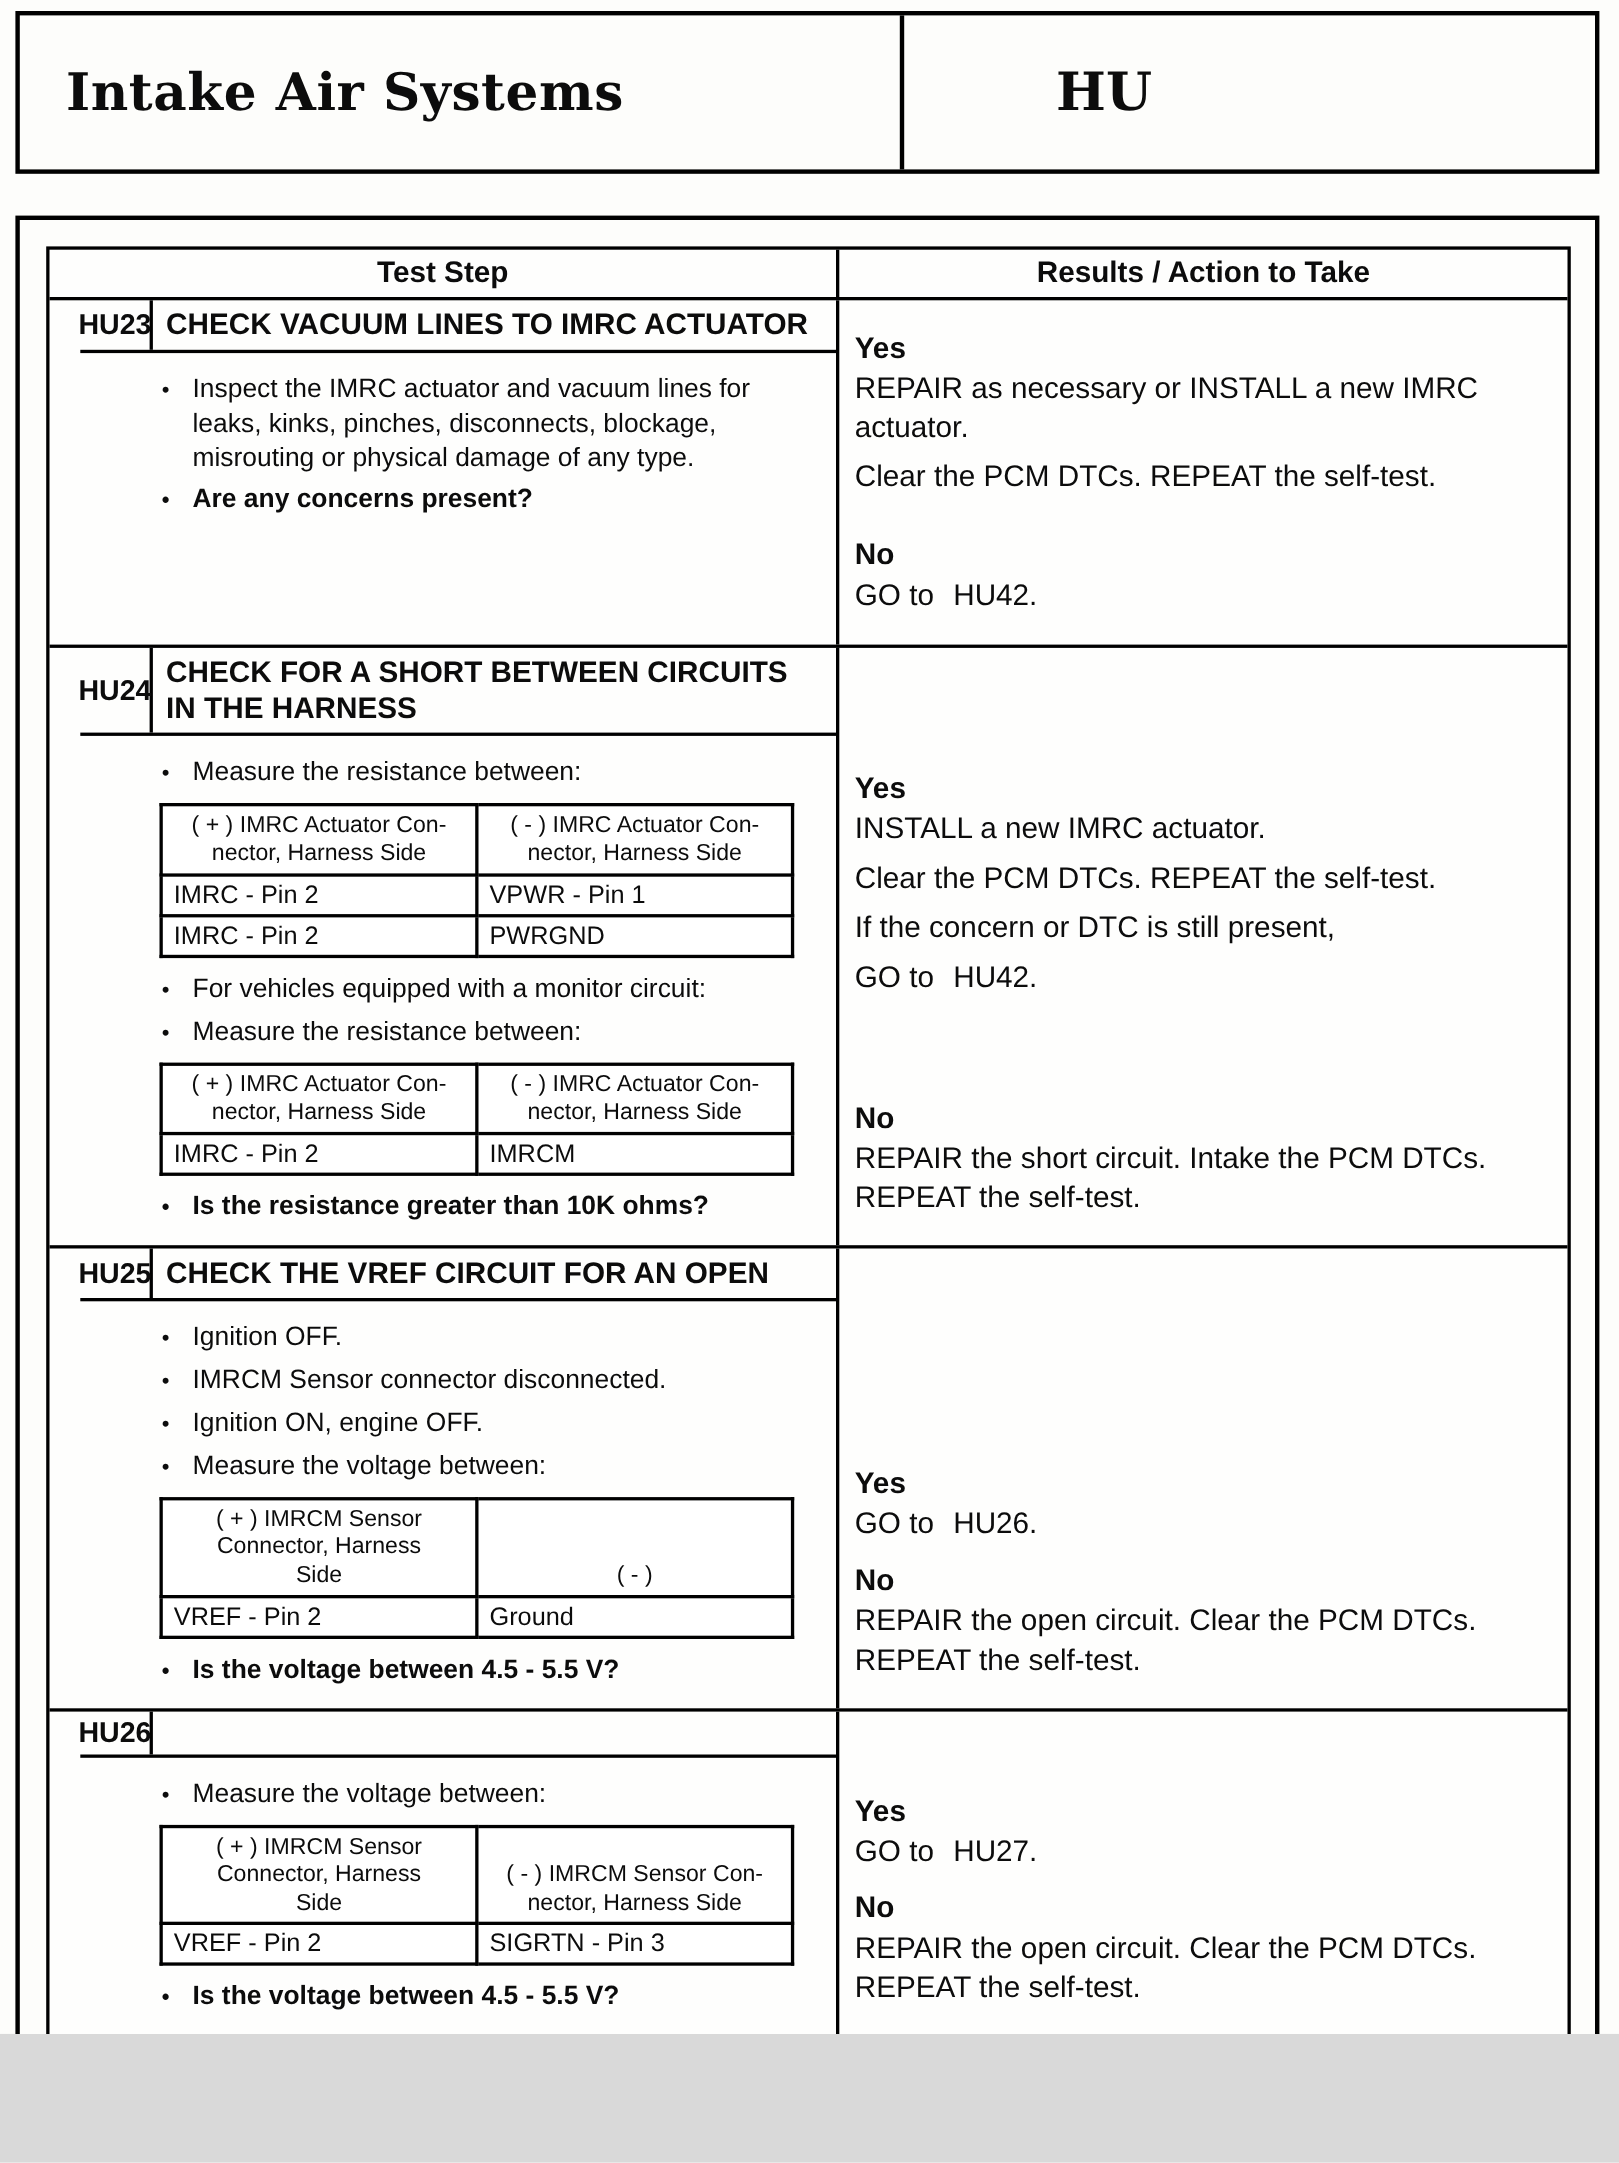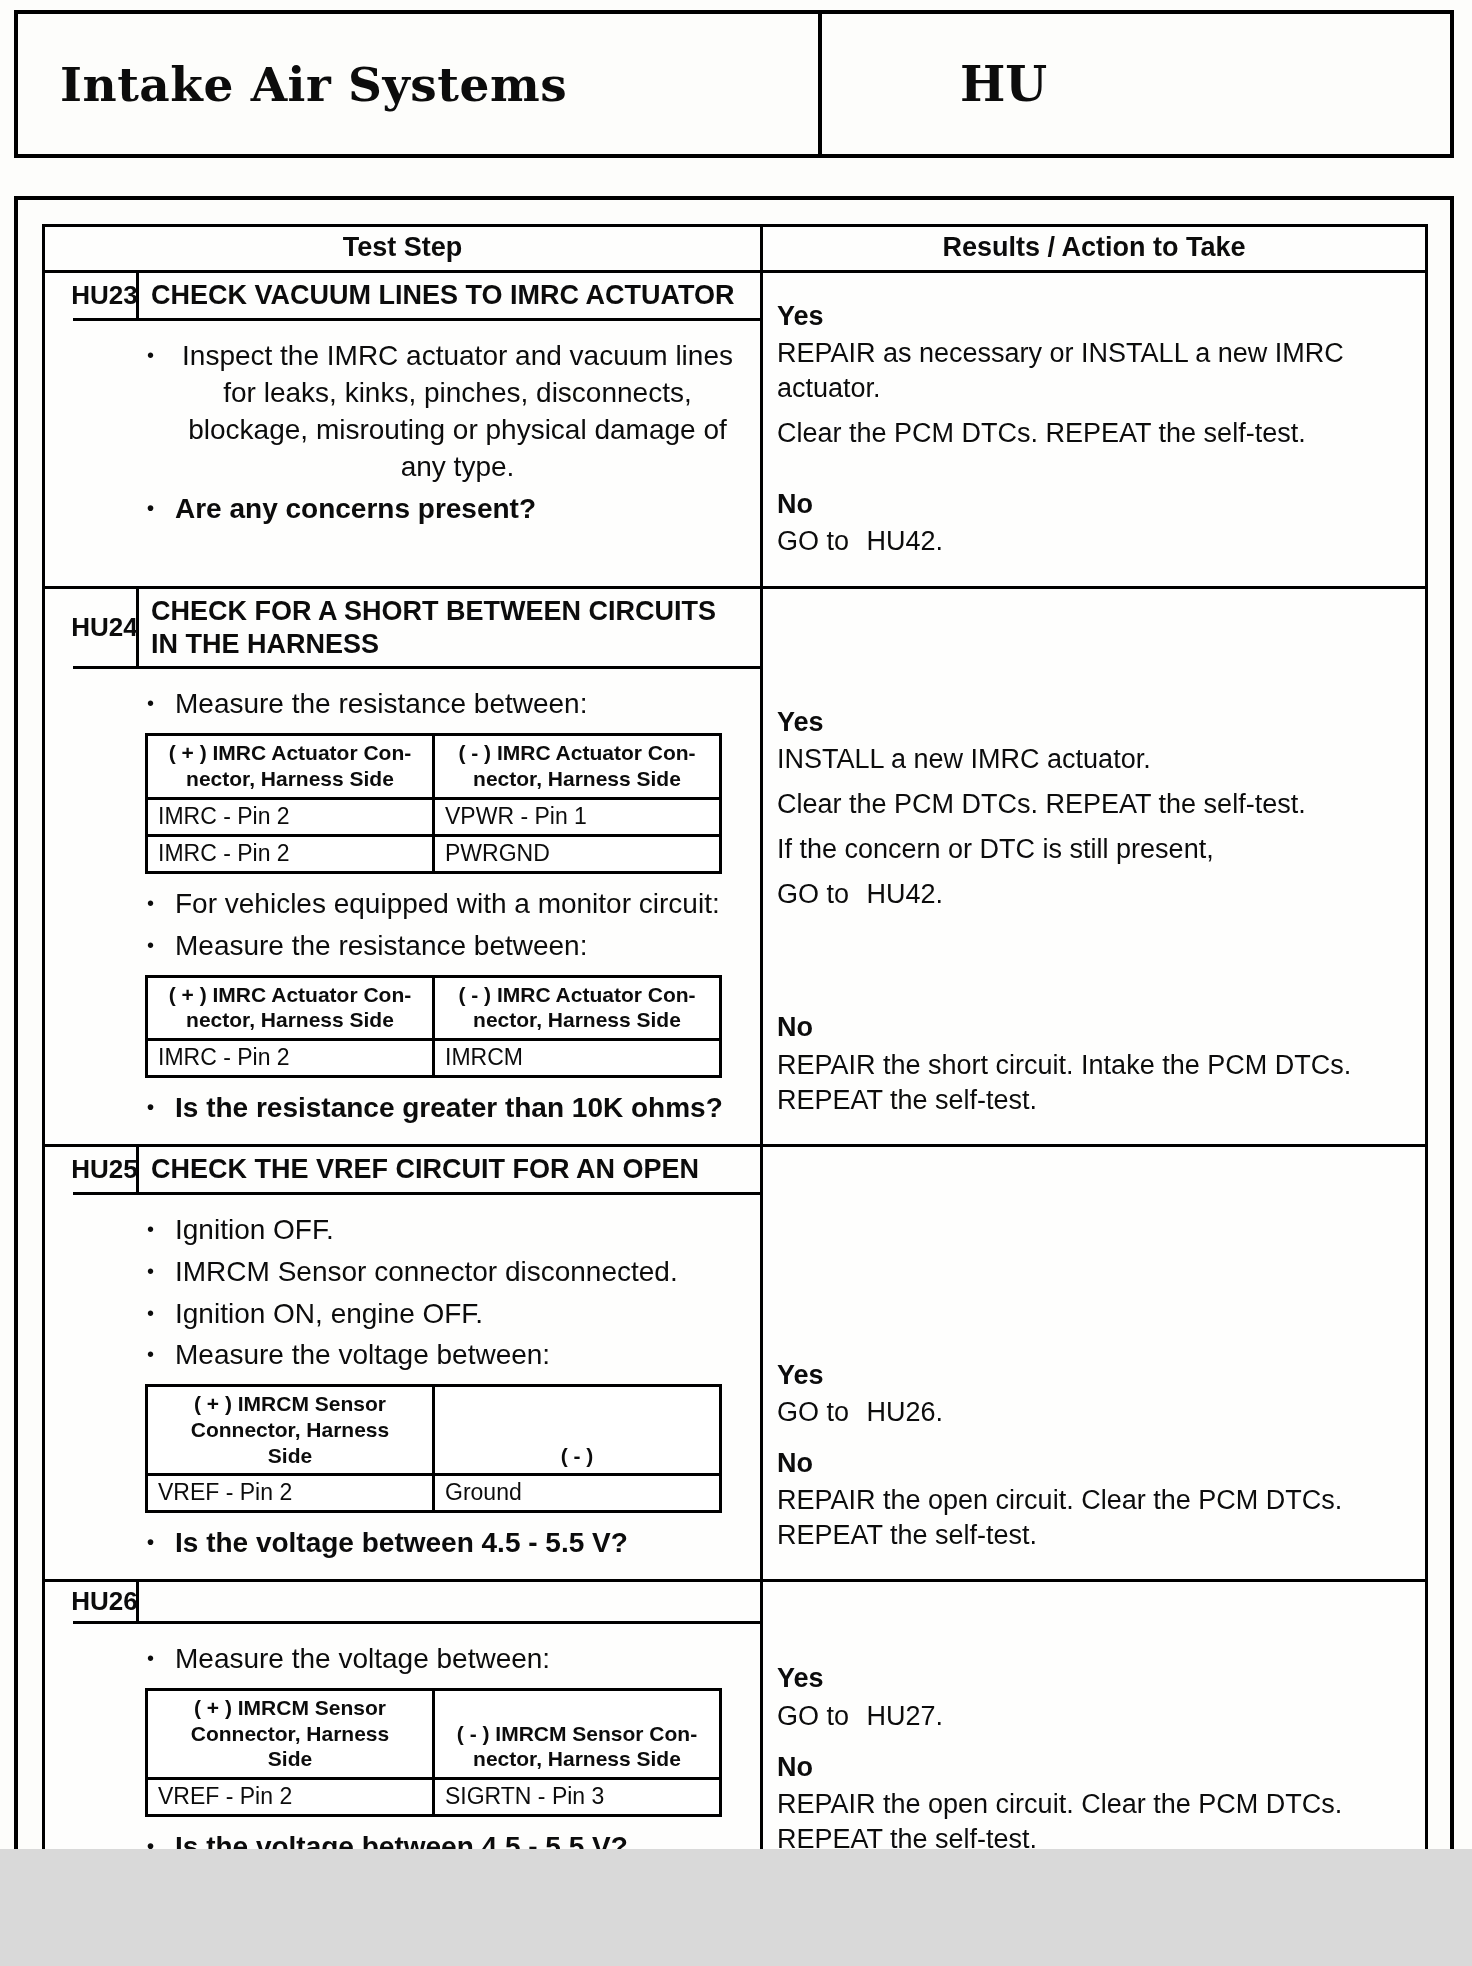--- a/index.html
+++ b/index.html
@@ -60,27 +60,27 @@
     padding:4px 2px;
   }
   .step-title {
     flex:1; font-weight:bold; font-size:27px; line-height:1.22;
     padding:6px 12px; display:flex; align-items:center;
   }
   .step-body { flex:1; padding:12px 10px 12px 0; }
 
   .b-item { display:flex; margin:5px 0; }
   .b-dot  { flex:none; width:28px; margin-left:74px; font-size:20px; line-height:34px; }
-  .b-text { font-size:28px; line-height:1.32; padding-right:6px; max-width:565px;text-align:center; }
+  .b-text { font-size:24px; line-height:1.32; padding-right:6px; max-width:565px; }
   .b-bold .b-text, .b-bold .b-dot { font-weight:bold; }
 
   .inner-table { border-collapse:collapse; margin:10px 0 12px 72px; background:#fff; }
   .inner-table th, .inner-table td { border:3px solid #000; }
   .inner-table th {
-    font-weight:bold; font-size:21px; text-align:center; vertical-align:bottom;
+    font-weight:normal; font-size:21px; text-align:center; vertical-align:bottom;
     white-space:pre-line; line-height:1.22; width:272px; padding:4px 6px 5px;
   }
   .inner-table td { font-size:23px; padding:3px 10px 4px; text-align:left; }
 
   .cell-right {
     flex:1; display:flex; flex-direction:column;
     padding:26px 16px 18px 14px; box-sizing:border-box;
   }
   .res-label { font-weight:bold; font-size:27px; line-height:1.3; margin-top:8px; }
   .res-label:first-child { margin-top:0; }

